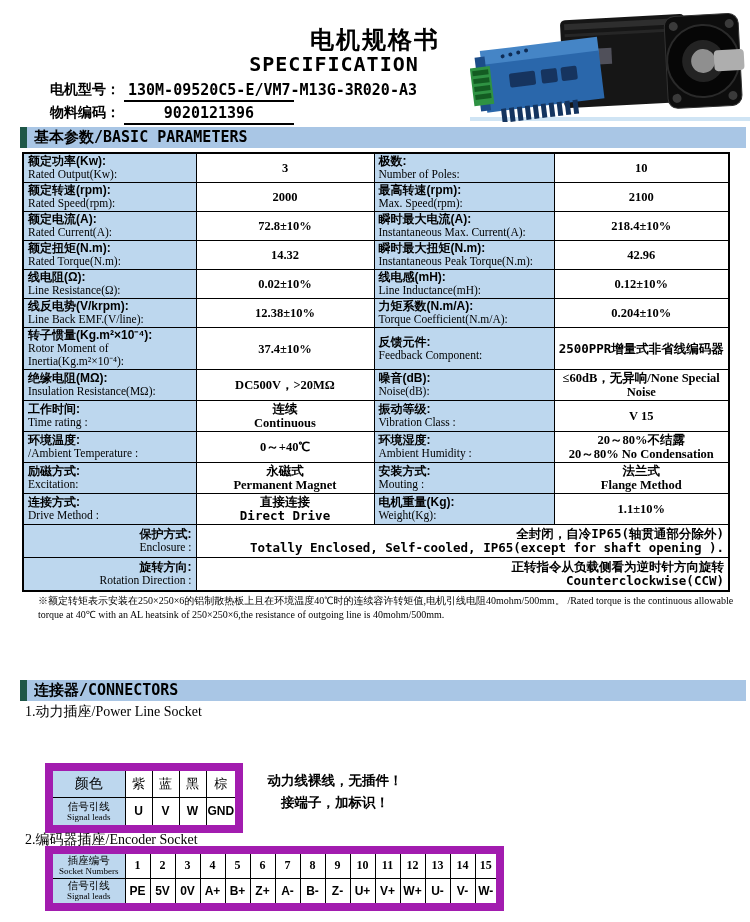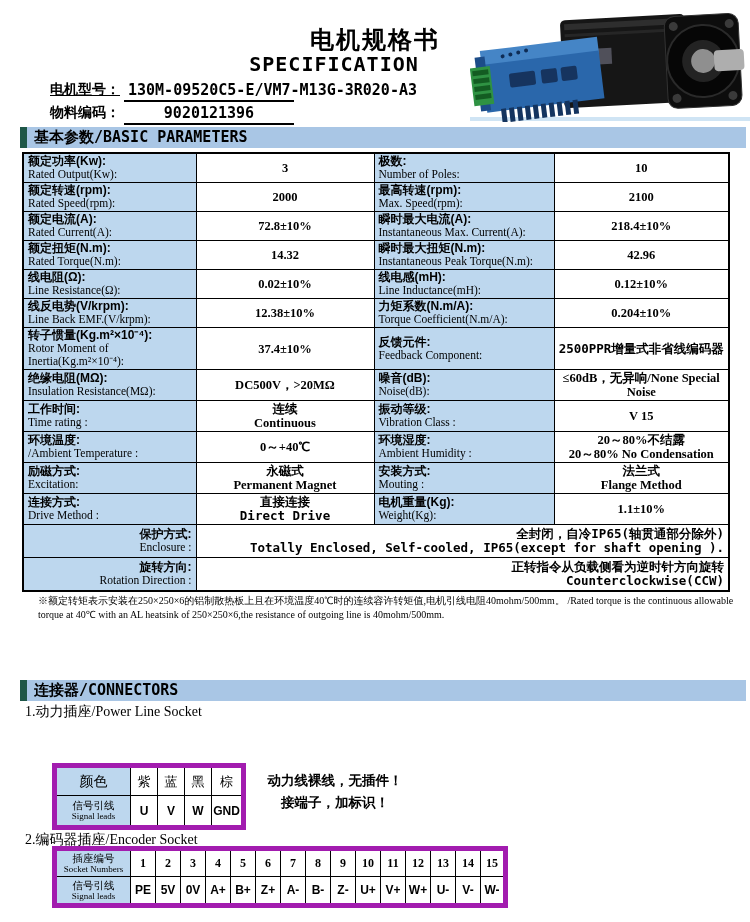--- a/index.html
+++ b/index.html
@@ -11,21 +11,21 @@
   .title-cn { position:absolute; top:24px; left:0; width:750px; text-align:center;
     font-family:"Liberation Sans", sans-serif; font-weight:bold; font-size:24px; letter-spacing:2px; }
   .title-en { position:absolute; top:52px; left:0; width:668px; text-align:center;
     font-family:"DejaVu Sans Mono", monospace; font-weight:bold; font-size:20px; letter-spacing:1px; }
   .hdr-row { position:absolute; left:50px; font-size:14px; white-space:nowrap; }
   .hdr-row .lab { font-family:"Liberation Sans", sans-serif; font-weight:bold; }
   .hdr-row .u-wrap { position:relative; display:inline-block; margin-left:8px;
     font-family:"DejaVu Sans Mono", monospace; font-weight:bold; font-size:15px; vertical-align:bottom; }
   .u-line { position:absolute; left:-4px; bottom:-3px; width:170px; border-bottom:2px solid #000; }
   .centered-val { display:inline-block; width:162px; text-align:center; }
-  #model-row { top:81px;text-decoration:underline; }
+  #model-row { top:81px; }
   #material-row { top:104px; }
 
   
   .photo { position:absolute; left:470px; top:0; width:280px; height:122px; }
 
   
   .bar { position:absolute; left:20px; width:726px; height:21px; background:#a9c6e5;
     line-height:21px; font-weight:bold; font-size:15px;
     font-family:"DejaVu Sans Mono", "Liberation Sans", sans-serif; padding-left:14px; }
   .bar::before { content:""; position:absolute; left:0; top:0; width:7px; height:21px; background:#1e5747; }
@@ -46,21 +46,21 @@
   td.val .mono, .mono { font-family:"DejaVu Sans Mono", monospace; }
 
   
   .note { position:absolute; left:38px; top:594px; width:702px; font-size:10px; line-height:1.4; }
 
   
   .subsec { position:absolute; left:25px; font-size:14px; }
   #sub1 { top:703px; }
   #sub2 { top:831px; }
 
-  .pin-table { border-collapse:collapse; border:5px solid #a21caf; position:absolute; table-layout:fixed;margin-left:7px; }
+  .pin-table { border-collapse:collapse; border:8px solid #a21caf; position:absolute; table-layout:fixed; }
   .pin-table td { border:1px solid #000; text-align:center; padding:0 1px; overflow:hidden; }
   .pin-table td.lblc { background:#bdd7ee; }
   #power-table { left:45px; top:763px; }
   #power-table td { height:30px; }
   #power-table tr:last-child td { height:32px; }
   #encoder-table { left:45px; top:846px; }
   #encoder-table td { height:28px; }
   #encoder-table tr:last-child td { height:29px; }
   .lblc .big { font-size:14px; line-height:15px; font-family:"Liberation Sans", sans-serif; }
   .lblc .cn2 { font-size:10.5px; line-height:11px; font-family:"Liberation Sans", sans-serif; }
@@ -226,21 +226,21 @@
             <div class="cn">线电感(mH):</div>
             <div class="en">Line Inductance(mH):</div>
           </td>
           <td class="val">
             <div class="">0.12±10%</div>
           </td>
         </tr>
         <tr>
           <td class="lbl">
             <div class="cn">线反电势(V/krpm):</div>
-            <div class="en">Line Back EMF.(V/krpm):</div>
+            <div class="en">Line Back EMF.(V/line):</div>
           </td>
           <td class="val">
             <div class="">12.38±10%</div>
           </td>
           <td class="lbl">
             <div class="cn">力矩系数(N.m/A):</div>
             <div class="en">Torque Coefficient(N.m/A):</div>
           </td>
           <td class="val">
             <div class="">0.204±10%</div>

